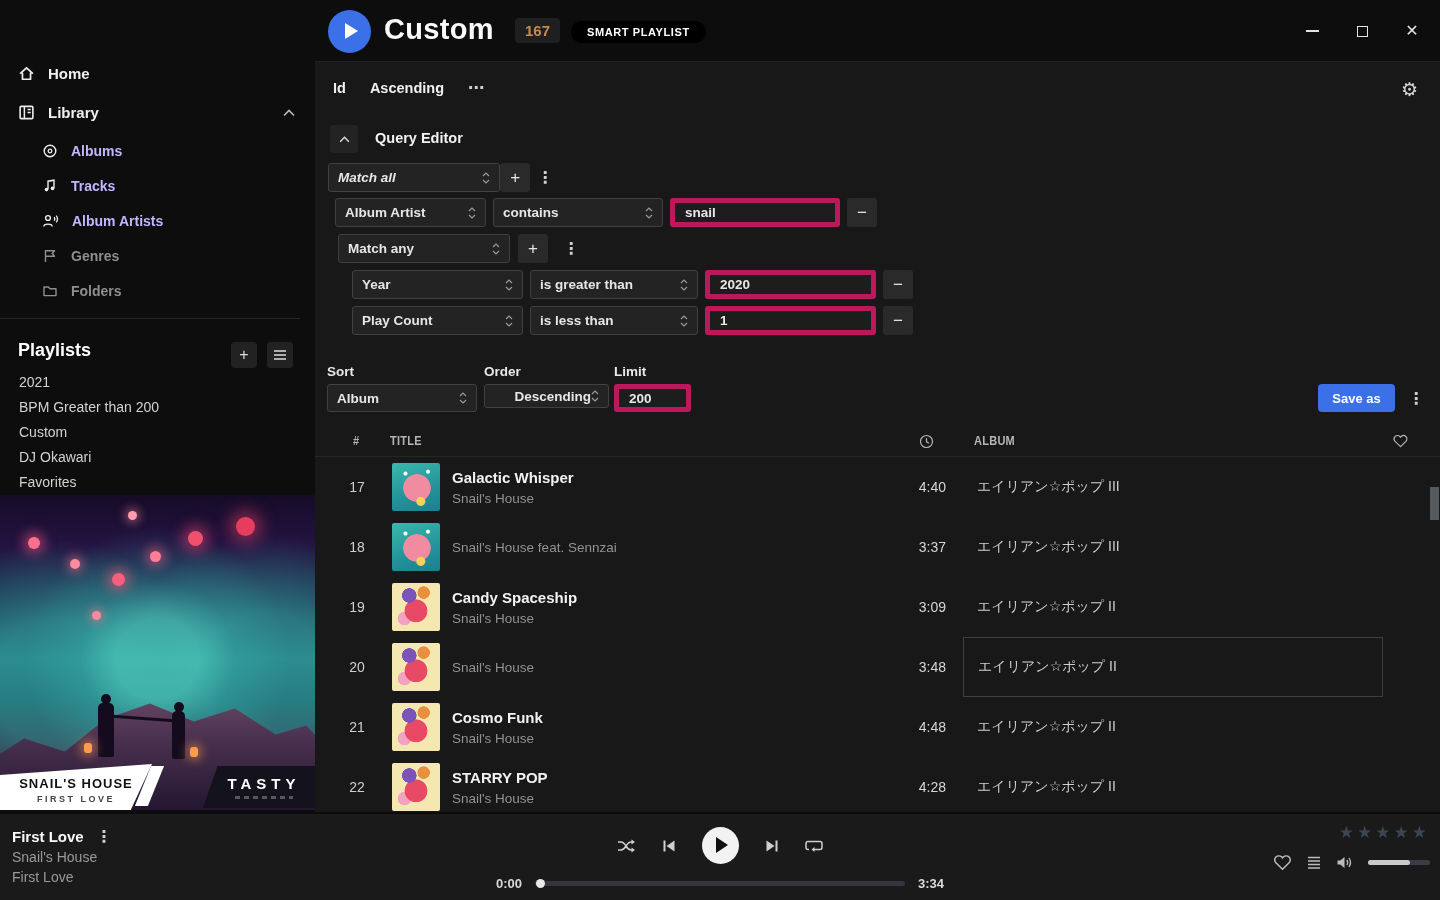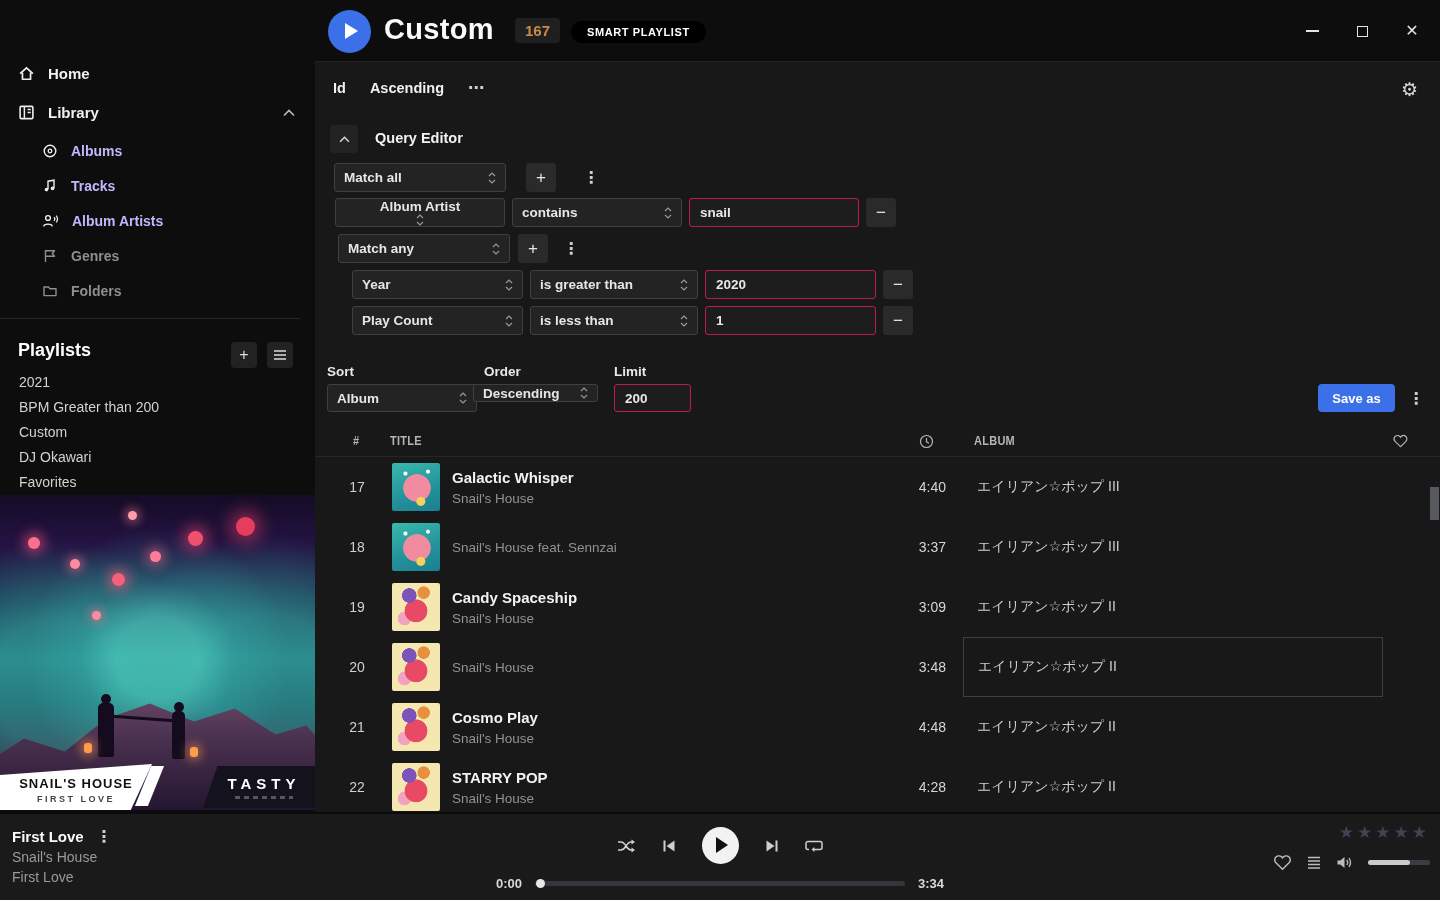--- a/index.html
+++ b/index.html
@@ -91,21 +91,21 @@
 
   .qe-collapse { position:absolute; left:15px; top:63px; width:28px; height:28px; background:#232323;
     border-radius:3px; display:flex; align-items:center; justify-content:center; color:#ddd; cursor:pointer; }
   .qe-title { position:absolute; left:60px; top:68px; color:#f2f2f2; font-size:14.5px; font-weight:600; }
 
   .q-row { position:absolute; display:flex; gap:7px; align-items:center; }
   .select { height:29px; background:#232323; border:1px solid #404040; border-radius:3px;
     display:flex; align-items:center; justify-content:space-between; padding:0 9px; cursor:pointer; }
   .select span.val { color:#e6e6e6; font-size:13.5px; font-weight:600; }
   .updown { color:#9a9a9a; }
-  .qinput { height:29px; background:#1d1d1d; border:1px solid #be185d; border-radius:3px;
+  .qinput { height:29px; background:#1d1d1d; border:5px solid #be185d; border-radius:3px;
     color:#e8e8e8; font-size:13.5px; font-weight:600; padding:0 10px; font-family:inherit; outline:none; }
   .ic-btn { width:30px; height:29px; background:#2a2a2a; border-radius:3px; display:flex;
     align-items:center; justify-content:center; color:#e6e6e6; font-size:17px; cursor:pointer; }
   .ic-btn.flat { background:transparent; }
   .kebab { color:#cfcfcf; font-size:16px; font-weight:700; }
 
   .sol-label { position:absolute; top:302px; color:#e8e8e8; font-size:13.5px; font-weight:600; }
   .sol-ctl { position:absolute; top:322px; }
   .save-btn { position:absolute; left:1003px; top:322px; width:77px; height:28px; background:#3b70e8;
     border:none; border-radius:4px; color:#fff; font-size:13px; font-weight:700; cursor:pointer; font-family:inherit; }
@@ -299,37 +299,37 @@
     </div>
     <div class="gear">⚙</div>
 
     <div class="qe-collapse">
       <svg width="11" height="7" viewBox="0 0 12 8">
         <path d="M1 6.5 6 1.5l5 5" fill="none" stroke="#ddd" stroke-width="1.6"></path>
       </svg>
     </div>
     <div class="qe-title">Query Editor</div>
 
-    <div class="q-row" style="left:19px;top:101px;gap:20px;">
+    <div class="q-row" style="left:13px;top:101px;gap:0;font-style:italic;">
       <div class="select" style="width:172px;">
         <span class="val">Match all</span>
         <svg class="updown" width="8" height="12" viewBox="0 0 8 12">
             <path d="M1 4 4 1l3 3M1 8l3 3 3-3" fill="none" stroke="#999" stroke-width="1.2"></path>
           </svg>
       </div>
       <div class="ic-btn">
           <span>+</span>
         </div>
       <div class="ic-btn flat">
           <span class="kebab">⋮</span>
         </div>
     </div>
 
     <div class="q-row" style="left:20px;top:136px;">
-      <div class="select" style="width:170px;flex-direction:column;">
+      <div class="select" style="width:151px;">
         <span class="val">Album Artist</span>
         <svg class="updown" width="8" height="12" viewBox="0 0 8 12">
             <path d="M1 4 4 1l3 3M1 8l3 3 3-3" fill="none" stroke="#999" stroke-width="1.2"></path>
           </svg>
       </div>
       <div class="select" style="width:170px;">
         <span class="val">contains</span>
         <svg class="updown" width="8" height="12" viewBox="0 0 8 12">
             <path d="M1 4 4 1l3 3M1 8l3 3 3-3" fill="none" stroke="#999" stroke-width="1.2"></path>
           </svg>
@@ -395,21 +395,21 @@
 
     <div class="sol-label" style="left:12px;">Sort</div>
     <div class="sol-label" style="left:169px;">Order</div>
     <div class="sol-label" style="left:299px;">Limit</div>
     <div class="select sol-ctl" style="left:12px;width:150px;height:28px;">
       <span class="val">Album</span>
       <svg class="updown" width="8" height="12" viewBox="0 0 8 12">
           <path d="M1 4 4 1l3 3M1 8l3 3 3-3" fill="none" stroke="#999" stroke-width="1.2"></path>
         </svg>
     </div>
-    <div class="select sol-ctl" style="left:158px;width:125px;height:18px;">
+    <div class="select sol-ctl" style="left:169px;width:125px;height:24px;justify-content:flex-end;">
       <span class="val">Descending</span>
       <svg class="updown" width="8" height="12" viewBox="0 0 8 12">
           <path d="M1 4 4 1l3 3M1 8l3 3 3-3" fill="none" stroke="#999" stroke-width="1.2"></path>
         </svg>
     </div>
     <input class="qinput sol-ctl" style="left: 299px; width: 77px; height: 28px;" value="200">
     <button class="save-btn">Save as</button>
     <div class="ic-btn flat save-kebab">
       <span class="kebab">⋮</span>
     </div>
@@ -475,21 +475,21 @@
         <span class="ttime">3:48</span>
         <div class="talbum hovercell">
             <span class="nowrap">エイリアン☆ポップ II</span>
           </div>
         <span></span>
       </div>
       <div class="trow">
         <span class="num">21</span>
         <div class="cover a2"></div>
         <div class="tmeta">
-          <span class="ttitle nowrap">Cosmo Play</span>
+          <span class="ttitle nowrap">Cosmo Funk</span>
           <span class="tartist nowrap">Snail's House</span>
         </div>
         <span class="ttime">4:48</span>
         <div class="talbum">
             <span class="nowrap">エイリアン☆ポップ II</span>
           </div>
         <span></span>
       </div>
       <div class="trow">
         <span class="num">22</span>

